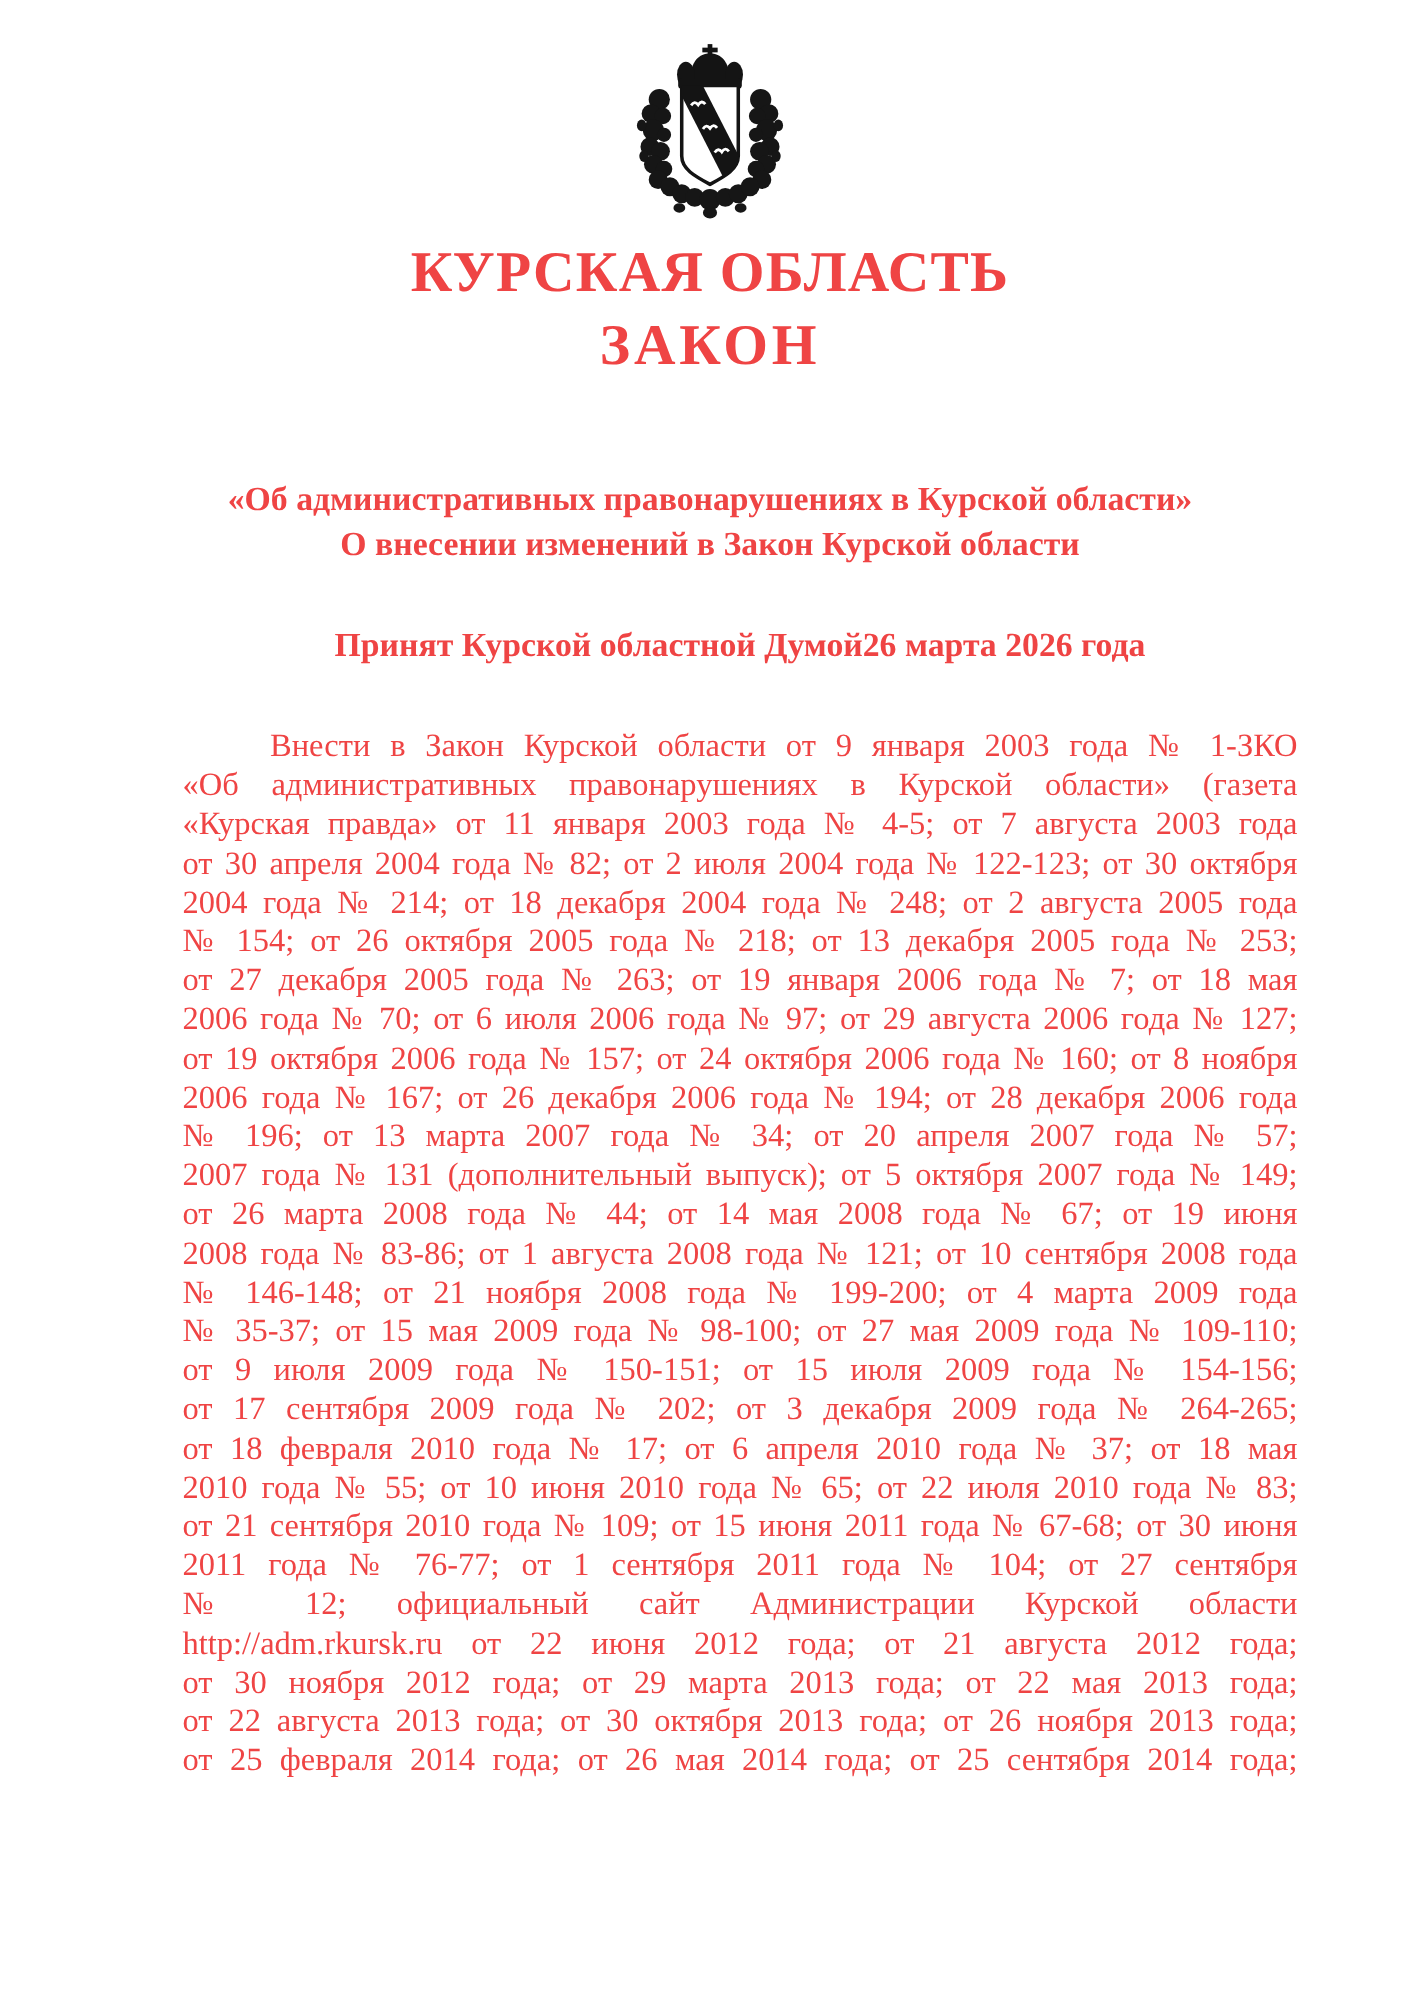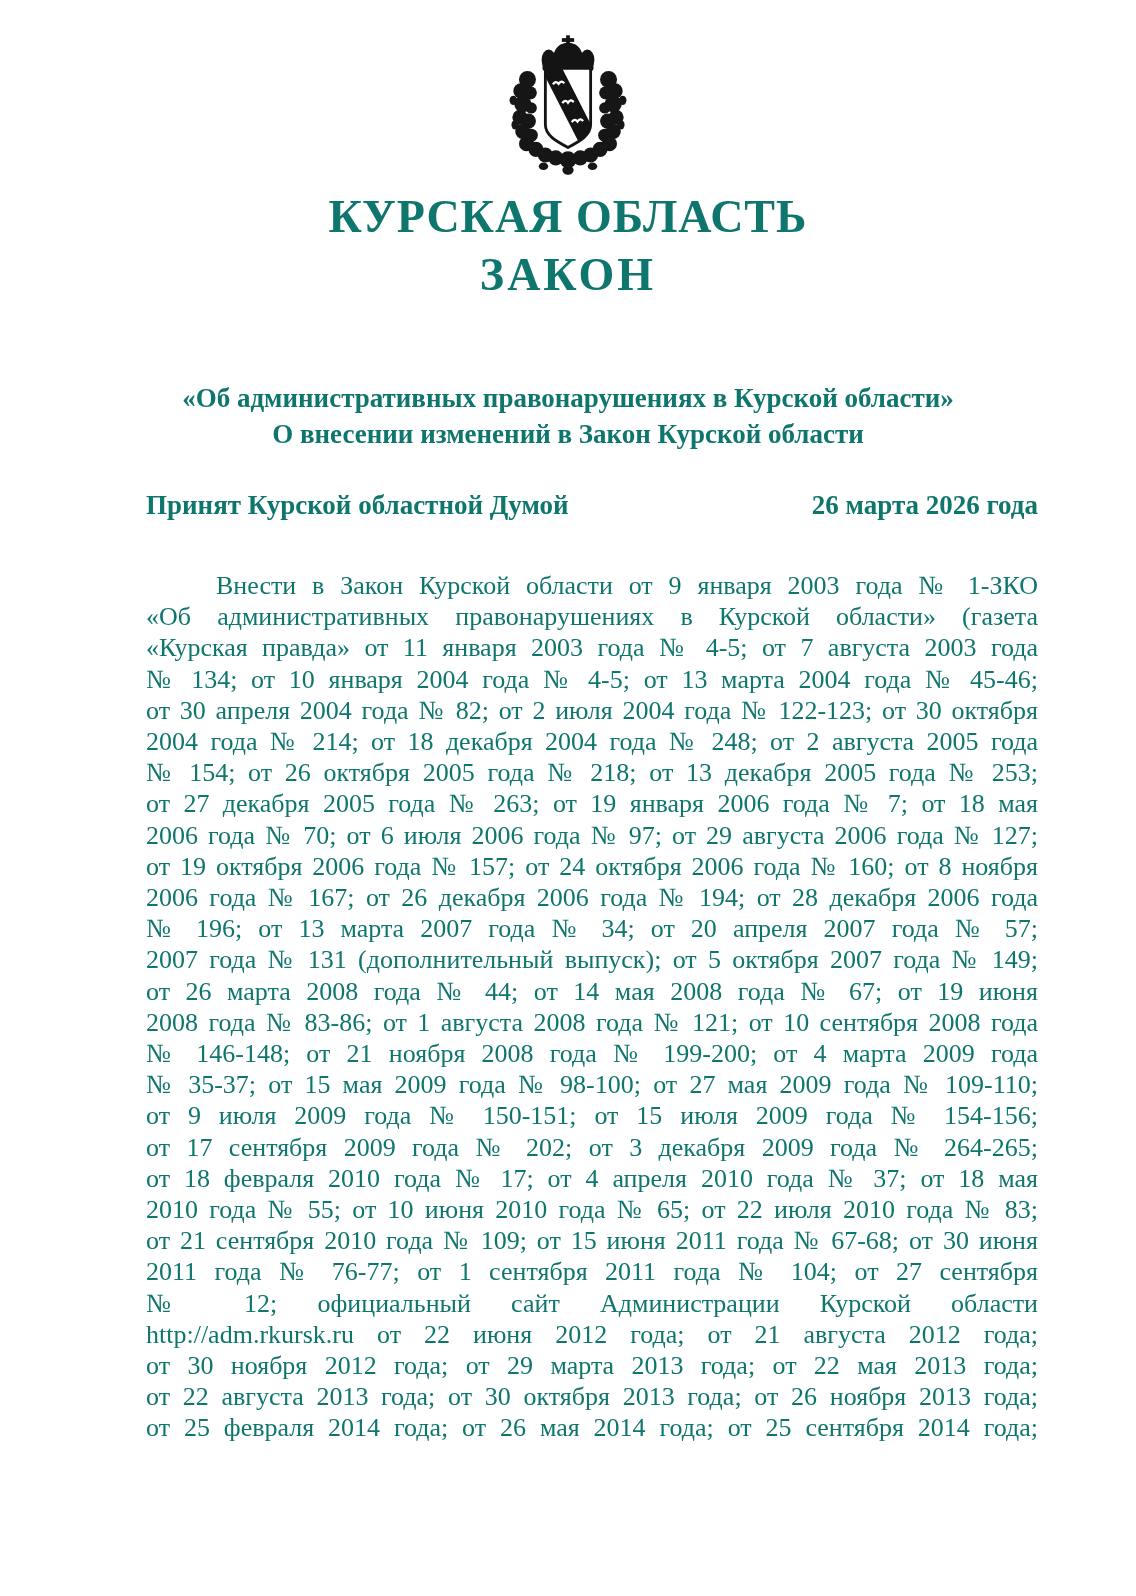--- a/index.html
+++ b/index.html
@@ -2,21 +2,21 @@
 <html lang="ru"><head>
 <meta charset="utf-8">
 <style>
   html, body { margin: 0; padding: 0; background: #ffffff; }
   .page {
     position: relative;
     width: 1136px;
     height: 1596px;
     margin: 0 auto;
     background: #ffffff;
-    color: #0f766e;
+    color: #ef4444;
     font-family: "Liberation Serif", "DejaVu Serif", serif;
     overflow: hidden;
   }
   .emblem-wrap {
     padding-top: 34px;
     text-align: center;
   }
   .title-block {
     margin-top: 10px;
     text-align: center;
@@ -34,23 +34,23 @@
     letter-spacing: 3px;
   }
   .subject-block {
     margin-top: 80px;
     text-align: center;
     font-weight: bold;
     font-size: 27px;
     line-height: 36px;
   }
   .adoption-row {
-    margin: 36px 98px 0 146px;
+    margin: 46px 98px 0 146px;
     display: flex;
-    justify-content: space-between;
+    justify-content: center;
     align-items: baseline;
     font-weight: bold;
     font-size: 27px;
     line-height: 34px;
   }
   .body-block {
     margin: 48px 98px 0 146px;
     font-size: 26px;
     line-height: 31.2px;
   }
@@ -146,37 +146,36 @@
 
   <div class="adoption-row">
     <span>Принят Курской областной Думой</span>
     <span>26 марта 2026 года</span>
   </div>
 
   <div class="body-block">
       <div class="bline indent">Внести в Закон Курской области от 9 января 2003 года № 1-ЗКО</div>
       <div class="bline">«Об административных правонарушениях в Курской области» (газета</div>
       <div class="bline">«Курская правда» от 11 января 2003 года № 4-5; от 7 августа 2003 года</div>
-      <div class="bline">№ 134; от 10 января 2004 года № 4-5; от 13 марта 2004 года № 45-46;</div>
       <div class="bline">от 30 апреля 2004 года № 82; от 2 июля 2004 года № 122-123; от 30 октября</div>
       <div class="bline">2004 года № 214; от 18 декабря 2004 года № 248; от 2 августа 2005 года</div>
       <div class="bline">№ 154; от 26 октября 2005 года № 218; от 13 декабря 2005 года № 253;</div>
       <div class="bline">от 27 декабря 2005 года № 263; от 19 января 2006 года № 7; от 18 мая</div>
       <div class="bline">2006 года № 70; от 6 июля 2006 года № 97; от 29 августа 2006 года № 127;</div>
       <div class="bline">от 19 октября 2006 года № 157; от 24 октября 2006 года № 160; от 8 ноября</div>
       <div class="bline">2006 года № 167; от 26 декабря 2006 года № 194; от 28 декабря 2006 года</div>
       <div class="bline">№ 196; от 13 марта 2007 года № 34; от 20 апреля 2007 года № 57;</div>
       <div class="bline">2007 года № 131 (дополнительный выпуск); от 5 октября 2007 года № 149;</div>
       <div class="bline">от 26 марта 2008 года № 44; от 14 мая 2008 года № 67; от 19 июня</div>
       <div class="bline">2008 года № 83-86; от 1 августа 2008 года № 121; от 10 сентября 2008 года</div>
       <div class="bline">№ 146-148; от 21 ноября 2008 года № 199-200; от 4 марта 2009 года</div>
       <div class="bline">№ 35-37; от 15 мая 2009 года № 98-100; от 27 мая 2009 года № 109-110;</div>
       <div class="bline">от 9 июля 2009 года № 150-151; от 15 июля 2009 года № 154-156;</div>
       <div class="bline">от 17 сентября 2009 года № 202; от 3 декабря 2009 года № 264-265;</div>
-      <div class="bline">от 18 февраля 2010 года № 17; от 4 апреля 2010 года № 37; от 18 мая</div>
+      <div class="bline">от 18 февраля 2010 года № 17; от 6 апреля 2010 года № 37; от 18 мая</div>
       <div class="bline">2010 года № 55; от 10 июня 2010 года № 65; от 22 июля 2010 года № 83;</div>
       <div class="bline">от 21 сентября 2010 года № 109; от 15 июня 2011 года № 67-68; от 30 июня</div>
       <div class="bline">2011 года № 76-77; от 1 сентября 2011 года № 104; от 27 сентября</div>
       <div class="bline">№ 12; официальный сайт Администрации Курской области</div>
       <div class="bline">http://adm.rkursk.ru от 22 июня 2012 года; от 21 августа 2012 года;</div>
       <div class="bline">от 30 ноября 2012 года; от 29 марта 2013 года; от 22 мая 2013 года;</div>
       <div class="bline">от 22 августа 2013 года; от 30 октября 2013 года; от 26 ноября 2013 года;</div>
       <div class="bline">от 25 февраля 2014 года; от 26 мая 2014 года; от 25 сентября 2014 года;</div>
     </div>
 

